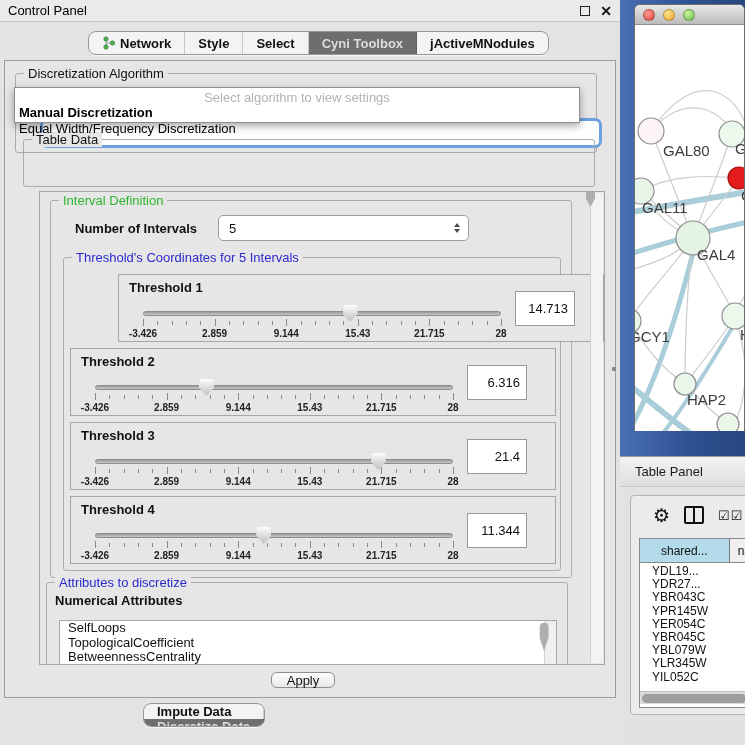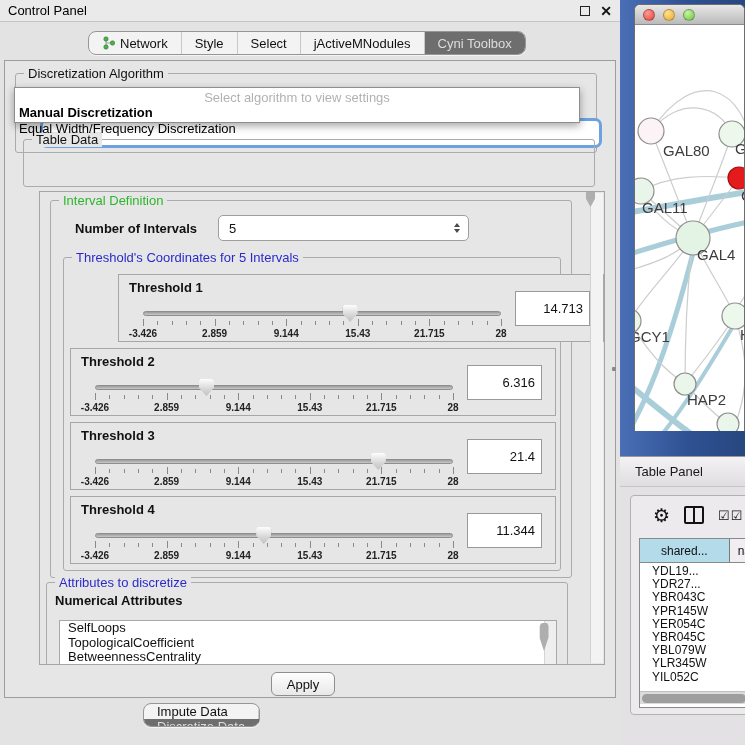--- a/index.html
+++ b/index.html
@@ -11,21 +11,21 @@
   .titlebar { position:absolute; left:0; top:0; width:620px; height:22px; background:#EBEAEB; border-bottom:1px solid #C6C5C6; display:flex; align-items:center; padding:0 8px; }
   .titlebar .t { font-size:13px; color:#000000; }
   .tb-icons { margin-left:auto; display:flex; align-items:center; gap:10px; }
   .float-icon { width:10px; height:10px; border:1.6px solid #222; background:transparent; }
   .close-icon { font-size:14px; font-weight:bold; color:#111; line-height:10px; }
 
   
   .tabbar { position:absolute; display:flex; border:1px solid #979697; border-radius:8px; background:#F4F3F4; overflow:hidden; height:24px; box-shadow:0 1px 0 rgba(255,255,255,.6); }
   .tabbar-top { top:31px; left:88px; }
   .tabbar-bottom { top:703px; left:143px;flex-direction:column; }
-  .tabseg { display:flex; align-items:center; gap:5px; padding:0 13px; font-weight:normal; font-size:13px; color:#111; border-right:1px solid #C9C8C9; cursor:default; white-space:nowrap; }
+  .tabseg { display:flex; align-items:center; gap:5px; padding:0 13px; font-weight:bold; font-size:13px; color:#111; border-right:1px solid #C9C8C9; cursor:default; white-space:nowrap; }
   .tabseg:last-child { border-right:none; }
   .tabseg.sel { background:#6F6E6F; color:#DEDDDE; border-right-color:#5E5D5E; }
 
   .main-panel { position:absolute; left:4px; top:60px; width:612px; height:638px; background:#E7E6E7; border:1px solid #9E9D9E; }
 
   .group { position:absolute; border:1px solid #ACABAC; border-radius:3px; }
   .gtitle { position:absolute; top:-8px; left:8px; background:#E7E6E7; padding:0 4px; font-size:13px; line-height:15px; white-space:nowrap; }
   .gtitle.green { color:#2DB52D; }
   .gtitle.blue  { color:#2A2ACC; }
 
@@ -60,30 +60,30 @@
   .slider { position:absolute; left:24px; top:33px; width:358px; height:26px; }
   .track { position:absolute; left:0; top:3px; width:100%; height:5px; border-radius:3px; border:1px solid #8F8E8F; background:linear-gradient(#9C9B9C,#C9C8C9); }
   .thumb { position:absolute; top:-3px; width:15px; height:17px; margin-left:-7px;
            clip-path:polygon(12% 0,88% 0,100% 12%,100% 52%,50% 100%,0 52%,0 12%);
            background:linear-gradient(#FDFDFD,#D7D6D7 60%,#C2C1C2); filter:drop-shadow(0 0 1px #777); }
   .ticks { position:absolute; left:0; top:11px; width:100%; height:8px; }
   .tick { position:absolute; top:2px; width:1px; height:4px; background:#8A898A; }
   .tick.major { top:0; height:7px; }
   .ticklabels { position:absolute; left:0; top:20px; width:100%; height:12px; font-size:10px; font-weight:bold; color:#222; }
   .ticklabels span { position:absolute; transform:translateX(-50%); white-space:nowrap; }
-  .thr-value { position:absolute; left:396px; top:16px; width:75px; height:35px; background:#FFF; border:1px solid #9A999A; display:flex; align-items:center; justify-content:flex-end; padding:0 6px; font-size:13px; }
+  .thr-value { position:absolute; left:396px; top:16px; width:60px; height:35px; background:#FFF; border:1px solid #9A999A; display:flex; align-items:center; justify-content:flex-end; padding:0 6px; font-size:13px; }
 
   .attr-group { left:6px; top:390px; width:522px; height:108px; }
   .attr-subtitle { position:absolute; left:8px; top:10px; font-weight:bold; font-size:13px; }
   .attr-list { position:absolute; left:12px; top:37px; width:498px; height:45px; background:#FFF; border:1px solid #A9A8A9; overflow:hidden; }
   .attr-item { font-size:13px; line-height:14.5px; padding-left:8px; white-space:nowrap; }
   .attr-vsb { position:absolute; right:0; top:0; width:12px; height:45px; background:#EFEFEF; border-left:1px solid #D5D5D5; }
   .attr-vsb .thumb { top:2px; height:28px; left:1.5px; }
 
-  .apply-btn { position:absolute; left:266px; top:611px; width:64px; height:24px; border:1px solid #8F8E8F; border-radius:6px; background:linear-gradient(#FEFEFE,#E9E8E9); font-size:13px; display:flex; align-items:center; justify-content:center; }
+  .apply-btn { position:absolute; left:266px; top:611px; width:64px; height:16px; border:1px solid #8F8E8F; border-radius:6px; background:linear-gradient(#FEFEFE,#E9E8E9); font-size:13px; display:flex; align-items:center; justify-content:center; }
 
   
   .desktop { position:absolute; left:620px; top:0; width:125px; height:456px; background:linear-gradient(90deg,#4A6FB5,#2E5192 55%,#27477F); }
   .net-window { position:absolute; left:634px; top:4px; width:111px; height:427px; background:#FFF; border:1px solid #6E6D6E; border-bottom:none; border-radius:6px 6px 0 0; overflow:hidden; }
   .net-titlebar { height:20px; background:linear-gradient(#E9E8E9,#BBBABB); border-bottom:1px solid #8E8D8E; position:relative; }
   .tl { position:absolute; top:4px; width:12px; height:12px; border-radius:50%; border:1px solid rgba(0,0,0,.25); }
   .tl.red   { left:8px;  background:radial-gradient(circle at 35% 30%,#FF9A94,#E0443C); }
   .tl.yel   { left:28px; background:radial-gradient(circle at 35% 30%,#FFE28A,#E8A933); }
   .tl.grn   { left:48px; background:radial-gradient(circle at 35% 30%,#C8F5A0,#6FBE45); }
   .net-canvas { width:111px; height:406px; }
@@ -132,25 +132,25 @@
           <circle cx="10.5" cy="7" r="2.2" fill="#4CAF50" stroke="#2E7D32" stroke-width=".6"></circle>
         </svg>
         <span>Network</span>
       </div>
       <div class="tabseg">
         <span>Style</span>
       </div>
       <div class="tabseg">
         <span>Select</span>
       </div>
+      <div class="tabseg sel">
+        <span>Cyni Toolbox</span>
+      </div>
       <div class="tabseg">
         <span>jActiveMNodules</span>
-      </div>
-      <div class="tabseg sel">
-        <span>Cyni Toolbox</span>
       </div>
     </div>
 
   <div class="main-panel">
 
     <div class="group algo-group">
       <span class="gtitle">Discretization Algorithm</span>
       <div class="algo-combo-fragment"></div>
     </div>
 

